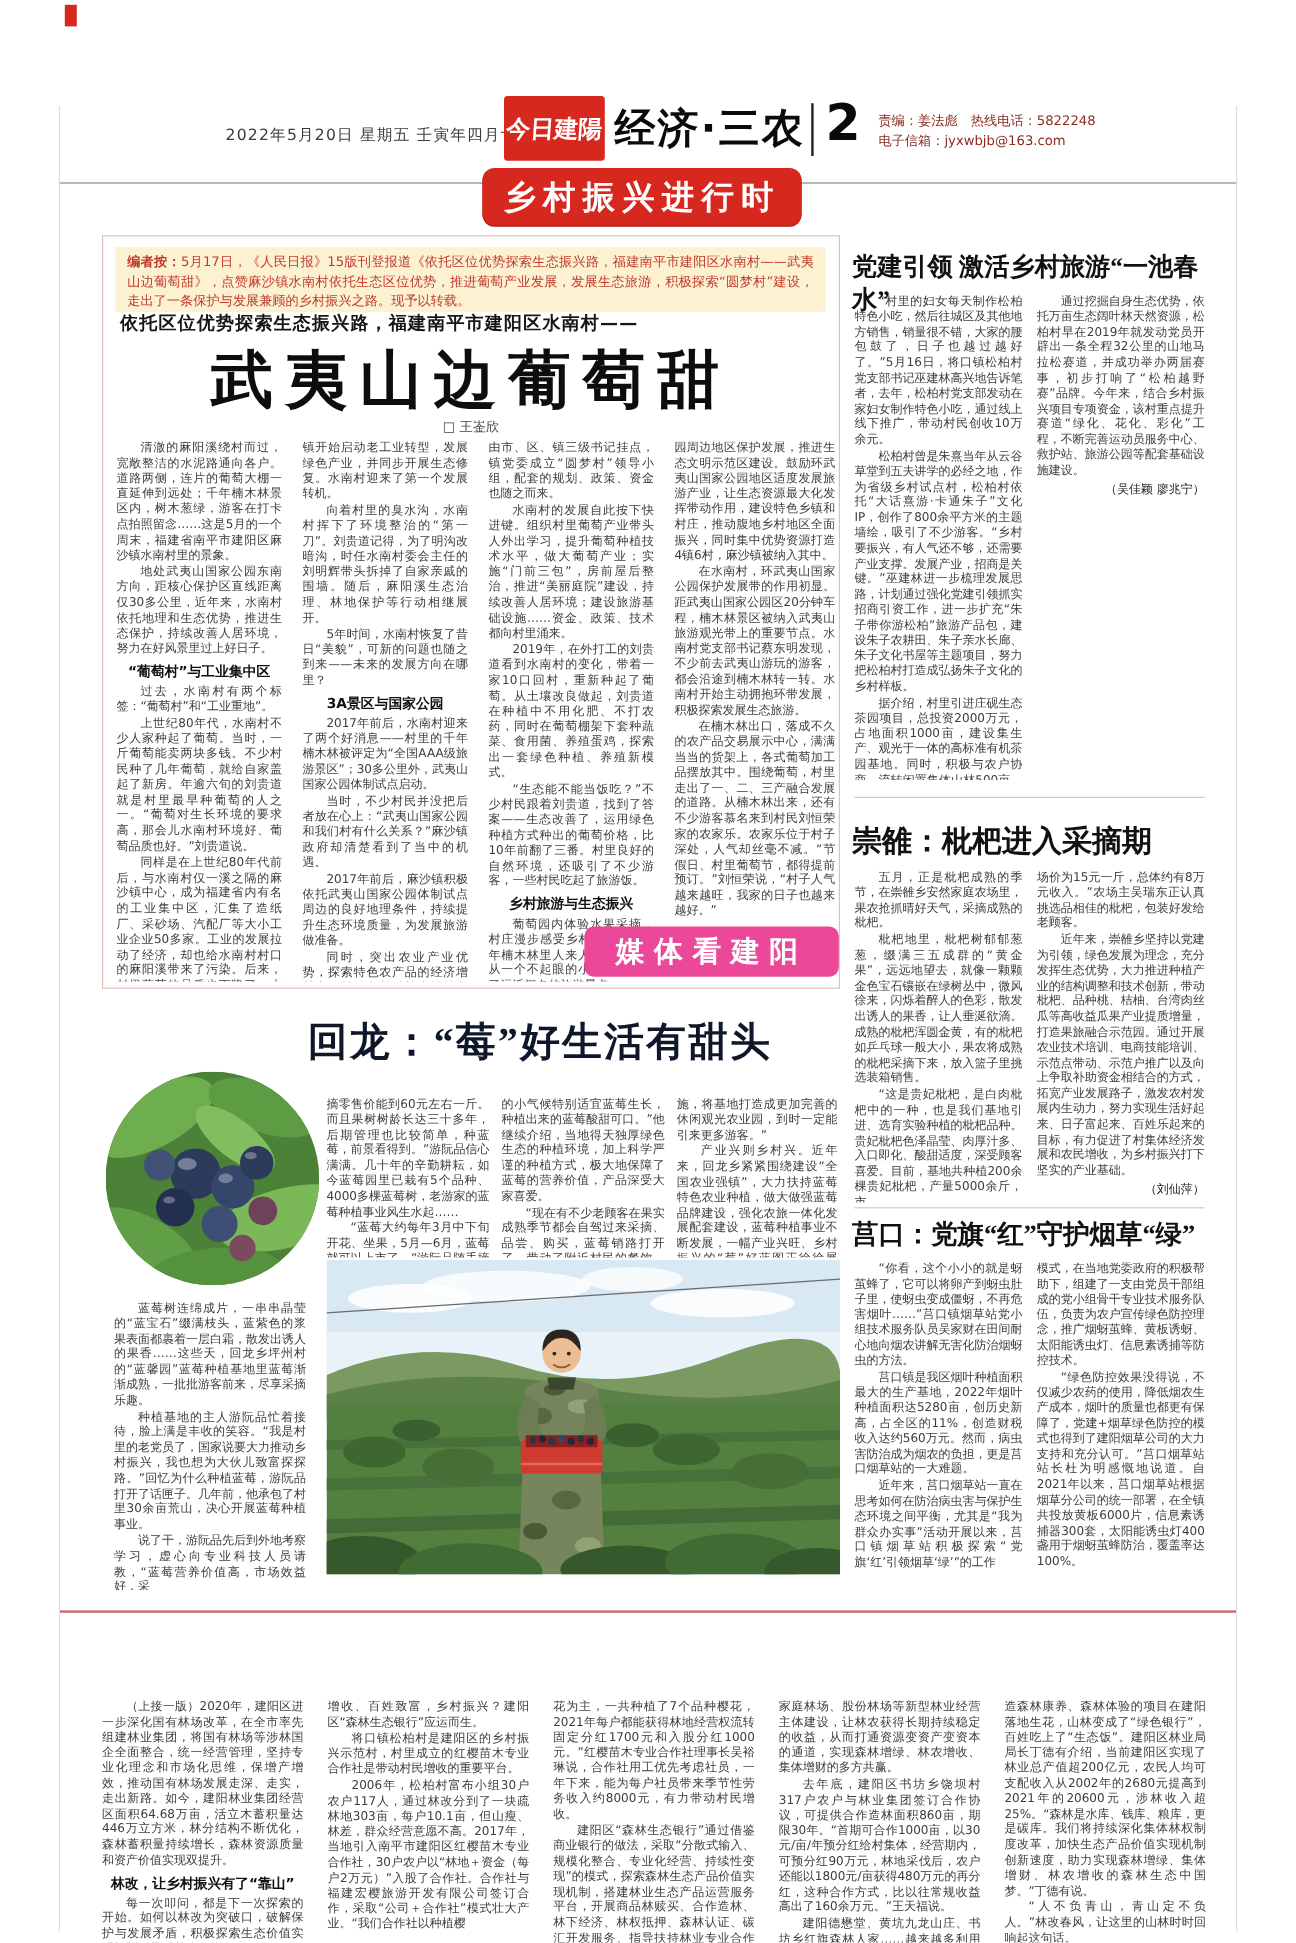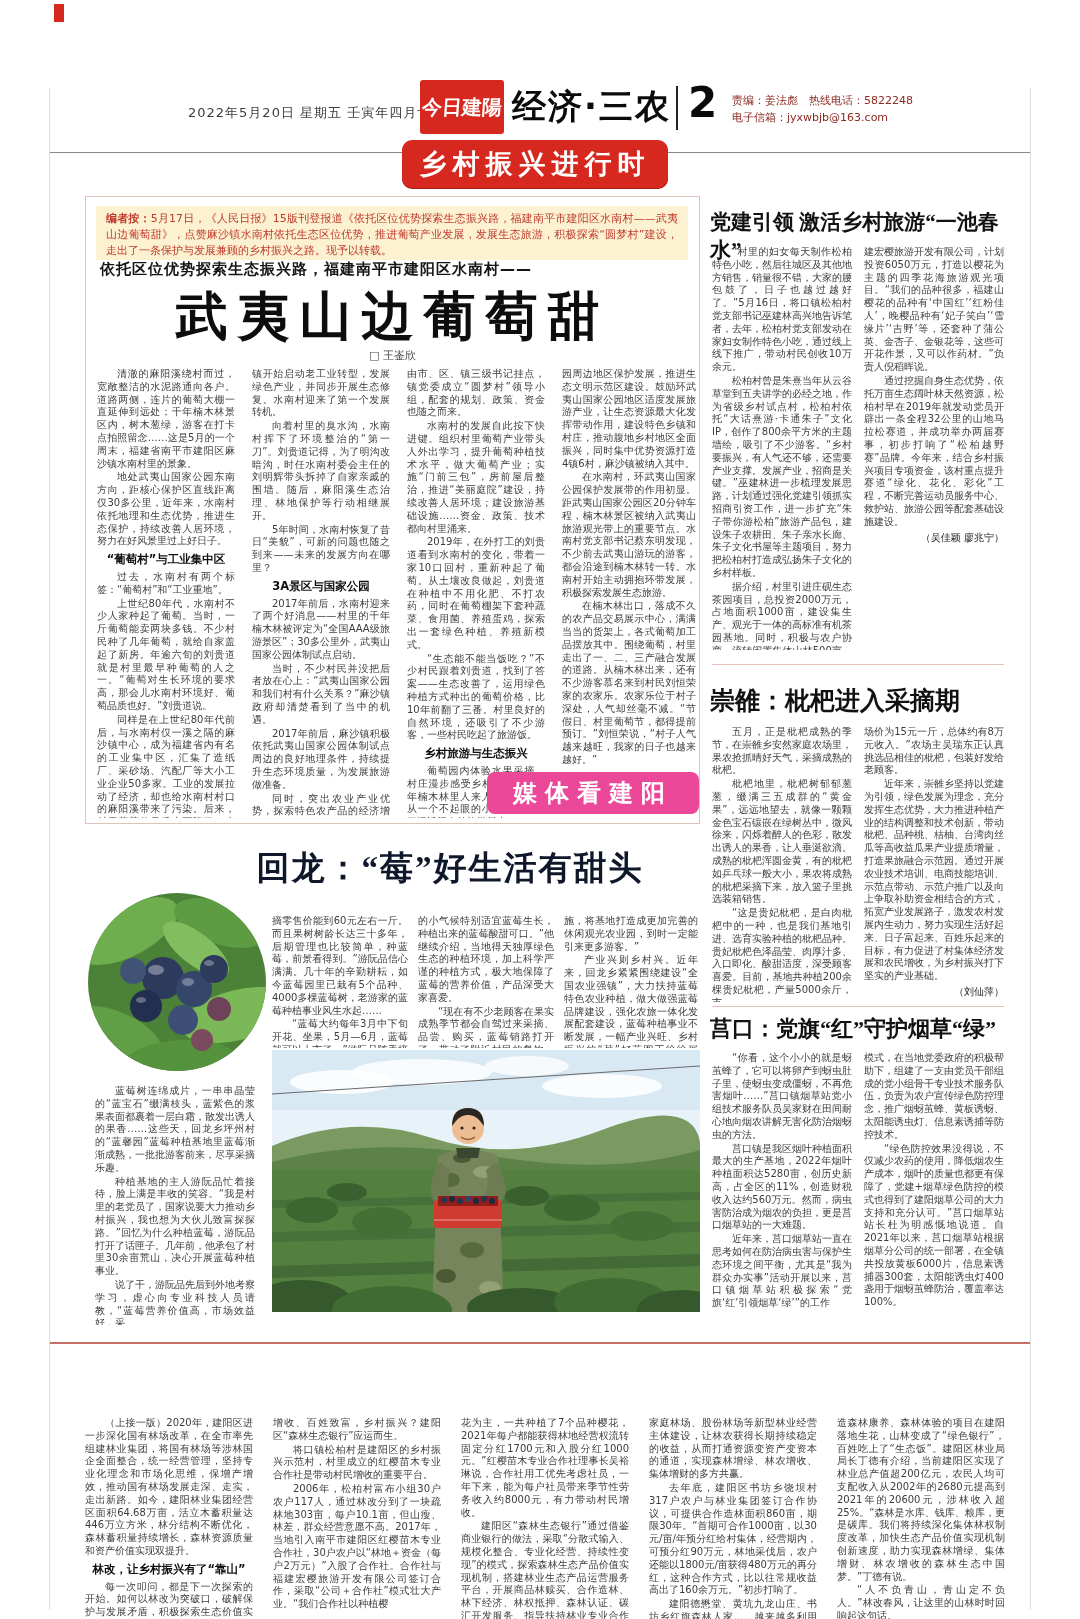--- a/index.html
+++ b/index.html
@@ -122,21 +122,20 @@
 
   <div class="abs media-label">媒体看建阳</div>
 
   <div class="abs r-title" style="top:208px;font-size:21px;">党建引领 激活乡村旅游“一池春水”</div>
   <div class="col" style="left:712px;top:246px;width:140px;height:404px;">
       <div class="blk p">“村里的妇女每天制作松柏特色小吃，然后往城区及其他地方销售，销量很不错，大家的腰包鼓了，日子也越过越好了。”5月16日，将口镇松柏村党支部书记巫建林高兴地告诉笔者，去年，松柏村党支部发动在家妇女制作特色小吃，通过线上线下推广，带动村民创收10万余元。</div>
       <div class="blk p">松柏村曾是朱熹当年从云谷草堂到五夫讲学的必经之地，作为省级乡村试点村，松柏村依托“大话熹游·卡通朱子”文化IP，创作了800余平方米的主题墙绘，吸引了不少游客。“乡村要振兴，有人气还不够，还需要产业支撑。发展产业，招商是关键。”巫建林进一步梳理发展思路，计划通过强化党建引领抓实招商引资工作，进一步扩充“朱子带你游松柏”旅游产品包，建设朱子农耕田、朱子亲水长廊、朱子文化书屋等主题项目，努力把松柏村打造成弘扬朱子文化的乡村样板。</div>
       <div class="blk p">据介绍，村里引进庄砚生态茶园项目，总投资2000万元，占地面积1000亩，建设集生产、观光于一体的高标准有机茶园基地。同时，积极与农户协商，流转闲置集体山林500亩，引进福</div>
     </div>
   <div class="col" style="left:864px;top:246px;width:140px;height:404px;">
-      <div class="blk pc">建宏樱旅游开发有限公司，计划投资6050万元，打造以樱花为主题的四季花海旅游观光项目。“我们的品种很多，福建山樱花的品种有‘中国红’‘红粉佳人’，晚樱品种有‘妃子笑白’‘雪缘片’‘吉野’等，还套种了蒲公英、金杏子、金银花等，这些可开花作景，又可以作药材。”负责人倪稻晖说。</div>
       <div class="blk p">通过挖掘自身生态优势，依托万亩生态阔叶林天然资源，松柏村早在2019年就发动党员开辟出一条全程32公里的山地马拉松赛道，并成功举办两届赛事，初步打响了“松柏越野赛”品牌。今年来，结合乡村振兴项目专项资金，该村重点提升赛道“绿化、花化、彩化”工程，不断完善运动员服务中心、救护站、旅游公园等配套基础设施建设。</div>
       <div class="blk sig">（吴佳颖 廖兆宁）</div>
     </div>
   <div class="abs r-div" style="top:664px;"></div>
 
   <div class="abs r-title" style="top:684px;font-size:25px;">崇雒：枇杷进入采摘期</div>
   <div class="col" style="left:712px;top:726px;width:140px;height:276px;">
       <div class="blk p">五月，正是枇杷成熟的季节，在崇雒乡安然家庭农场里，果农抢抓晴好天气，采摘成熟的枇杷。</div>
       <div class="blk p">枇杷地里，枇杷树郁郁葱葱，缀满三五成群的“黄金果”，远远地望去，就像一颗颗金色宝石镶嵌在绿树丛中，微风徐来，闪烁着醉人的色彩，散发出诱人的果香，让人垂涎欲滴。成熟的枇杷浑圆金黄，有的枇杷如乒乓球一般大小，果农将成熟的枇杷采摘下来，放入篮子里挑选装箱销售。</div>
       <div class="blk p">“这是贵妃枇杷，是白肉枇杷中的一种，也是我们基地引进、选育实验种植的枇杷品种。贵妃枇杷色泽晶莹、肉厚汁多、入口即化、酸甜适度，深受顾客喜爱。目前，基地共种植200余棵贵妃枇杷，产量5000余斤，市</div>
@@ -271,21 +270,21 @@
       <div class="blk pc">增收、百姓致富，乡村振兴？建阳区“森林生态银行”应运而生。</div>
       <div class="blk p">将口镇松柏村是建阳区的乡村振兴示范村，村里成立的红樱苗木专业合作社是带动村民增收的重要平台。</div>
       <div class="blk p">2006年，松柏村富布小组30户农户117人，通过林改分到了一块疏林地303亩，每户10.1亩，但山瘦、林差，群众经营意愿不高。2017年，当地引入南平市建阳区红樱苗木专业合作社，30户农户以“林地＋资金（每户2万元）”入股了合作社。合作社与福建宏樱旅游开发有限公司签订合作，采取“公司＋合作社”模式壮大产业。“我们合作社以种植樱</div>
     </div>
   <div class="col bcol" style="left:461px;">
       <div class="blk pc">花为主，一共种植了7个品种樱花，2021年每户都能获得林地经营权流转固定分红1700元和入股分红1000元。”红樱苗木专业合作社理事长吴裕琳说，合作社用工优先考虑社员，一年下来，能为每户社员带来季节性劳务收入约8000元，有力带动村民增收。</div>
       <div class="blk p">建阳区“森林生态银行”通过借鉴商业银行的做法，采取“分散式输入、规模化整合、专业化经营、持续性变现”的模式，探索森林生态产品价值实现机制，搭建林业生态产品运营服务平台，开展商品林赎买、合作造林、林下经济、林权抵押、森林认证、碳汇开发服务、指导扶持林业专业合作社、</div>
     </div>
   <div class="col bcol" style="left:649px;">
       <div class="blk pc">家庭林场、股份林场等新型林业经营主体建设，让林农获得长期持续稳定的收益，从而打通资源变资产变资本的通道，实现森林增绿、林农增收、集体增财的多方共赢。</div>
-      <div class="blk p">去年底，建阳区书坊乡饶坝村317户农户与林业集团签订合作协议，可提供合作造林面积860亩，期限30年。“首期可合作1000亩，以30元/亩/年预分红给村集体，经营期内，可预分红90万元，林地采伐后，农户还能以1800元/亩获得480万元的再分红，这种合作方式，比以往常规收益高出了160余万元。”初步打响了。</div>
+      <div class="blk p">去年底，建阳区书坊乡饶坝村317户农户与林业集团签订合作协议，可提供合作造林面积860亩，期限30年。“首期可合作1000亩，以30元/亩/年预分红给村集体，经营期内，可预分红90万元，林地采伐后，农户还能以1800元/亩获得480万元的再分红，这种合作方式，比以往常规收益高出了160余万元。”王天福说。</div>
       <div class="blk p">建阳德懋堂、黄坑九龙山庄、书坊乡红旗森林人家……越来越多利用森林景观，打</div>
     </div>
   <div class="col bcol" style="left:837px;">
       <div class="blk pc">造森林康养、森林体验的项目在建阳落地生花，山林变成了“绿色银行”，百姓吃上了“生态饭”。建阳区林业局局长丁德有介绍，当前建阳区实现了林业总产值超200亿元，农民人均可支配收入从2002年的2680元提高到2021年的20600元，涉林收入超25%。“森林是水库、钱库、粮库，更是碳库。我们将持续深化集体林权制度改革，加快生态产品价值实现机制创新速度，助力实现森林增绿、集体增财、林农增收的森林生态中国梦。”丁德有说。</div>
       <div class="blk p">“人不负青山，青山定不负人。”林改春风，让这里的山林时时回响起这句话。</div>
     </div>
 
 </div>
 
 </body></html>

